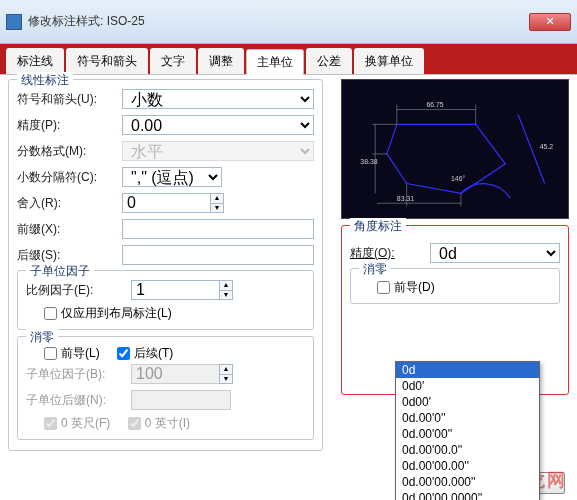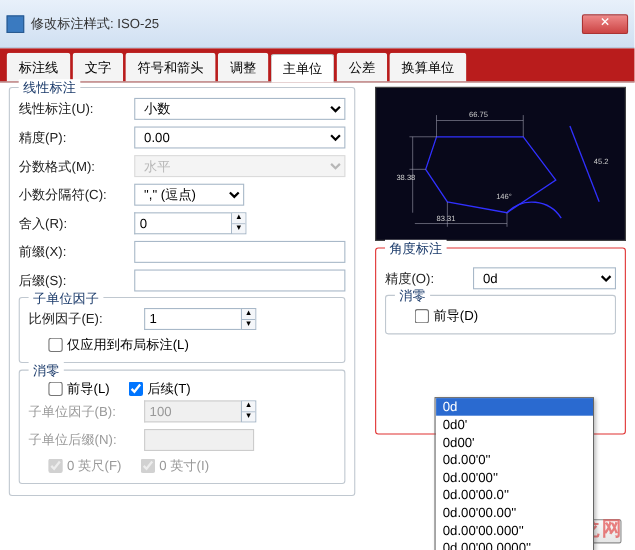--- a/index.html
+++ b/index.html
@@ -43,21 +43,21 @@
   border-radius: 3px 3px 0 0;
 }
 .tab.active {
   background: #fff;
   border-color: #c0c0c0;
   position: relative;
   top: 1px;
 }
 .body { padding: 4px 8px; display: flex; gap: 18px;}
 .left-col { width: 325px; }
-.right-col { width: 228px; }
+.right-col { width: 228px; text-decoration: underline; }
 .groupbox {
   border: 1px solid #c0c8d0;
   border-radius: 3px;
   padding: 8px 8px 6px 8px;
   margin-bottom: 4px;
   position: relative;
 }
 .groupbox > .gb-title {
   position: absolute;
   top: -8px;
@@ -68,21 +68,21 @@
 }
 .row { display: flex; align-items: center; margin-bottom: 4px; height: 22px;}
 .row > .lbl { width: 105px; color: #222;}
 .row > .lbl.dis { color: #9a9a9a; }
 .row .ctrl { flex: 1; }
 select, input[type=text] {
   width: 100%;
   border: 1px solid #a8b8c8;
   background: #fff;
   height: 20px;
-  font-size: 12px;
+  font-size: 16px;
   padding: 0 4px;
 }
 select.narrow, input.narrow { width: 100px; }
 input.disabled, select.disabled { background: #f0f0f0; color: #999; border-color:#ccc;}
 .spinner { display:flex; }
 .spinner input { width: 88px; border-right:none;}
 .spinner .spbtn { width:14px; border:1px solid #a8b8c8; display:flex; flex-direction:column;}
 .spinner .spbtn span{flex:1; font-size:7px; text-align:center; line-height:8px; background:#f4f6f9; border-bottom:1px solid #a8b8c8; cursor:default;}
 .spinner .spbtn span:last-child{border-bottom:none;}
 .checkbox { display: inline-flex; align-items: center; gap: 4px; margin-right: 14px; justify-content: space-between;}
@@ -144,34 +144,34 @@
 
 <div class="titlebar">
   <div class="icon"></div>
   <span>修改标注样式: ISO-25</span>
   <div class="spacer"></div>
   <div class="close">✕</div>
 </div>
 
 <div class="tabs">
   <div class="tab">标注线</div>
+  <div class="tab">符号和箭头</div>
   <div class="tab">文字</div>
-  <div class="tab">符号和箭头</div>
   <div class="tab">调整</div>
   <div class="tab active">主单位</div>
   <div class="tab">公差</div>
   <div class="tab">换算单位</div>
 </div>
 
 <div class="body">
   <div class="left-col">
     <div class="groupbox">
       <span class="gb-title">线性标注</span>
       <div class="row">
-        <span class="lbl">线性标注(U):</span>
+        <span class="lbl">符号和箭头(U):</span>
         <div class="ctrl"><select><option>小数</option></select></div>
       </div>
       <div class="row">
         <span class="lbl">精度(P):</span>
         <div class="ctrl"><select><option>0.00</option></select></div>
       </div>
       <div class="row">
         <span class="lbl">分数格式(M):</span>
         <div class="ctrl"><select class="disabled" disabled=""><option>水平</option></select></div>
       </div>

